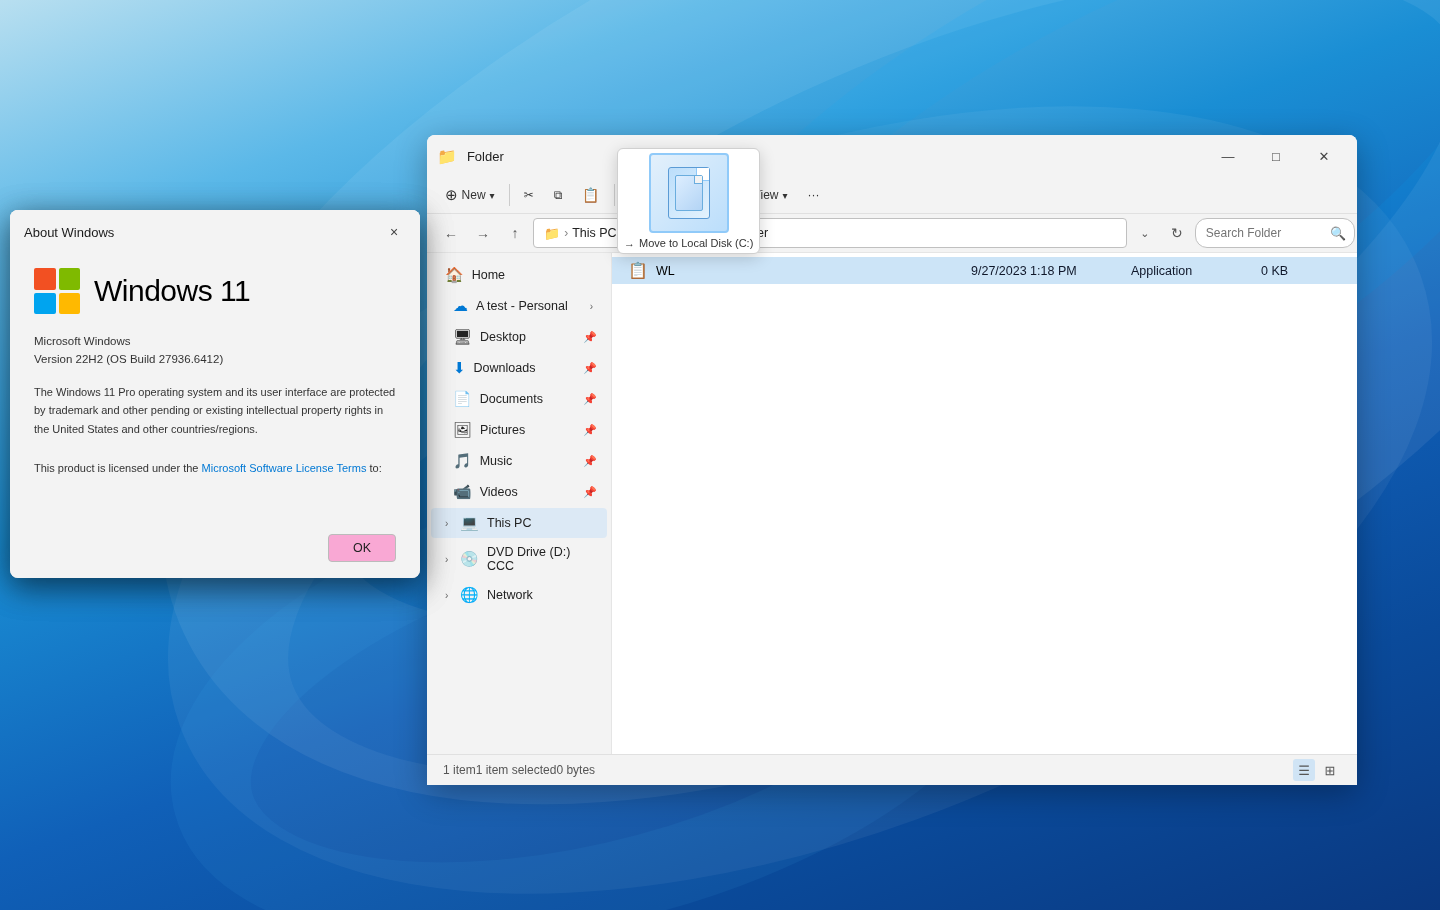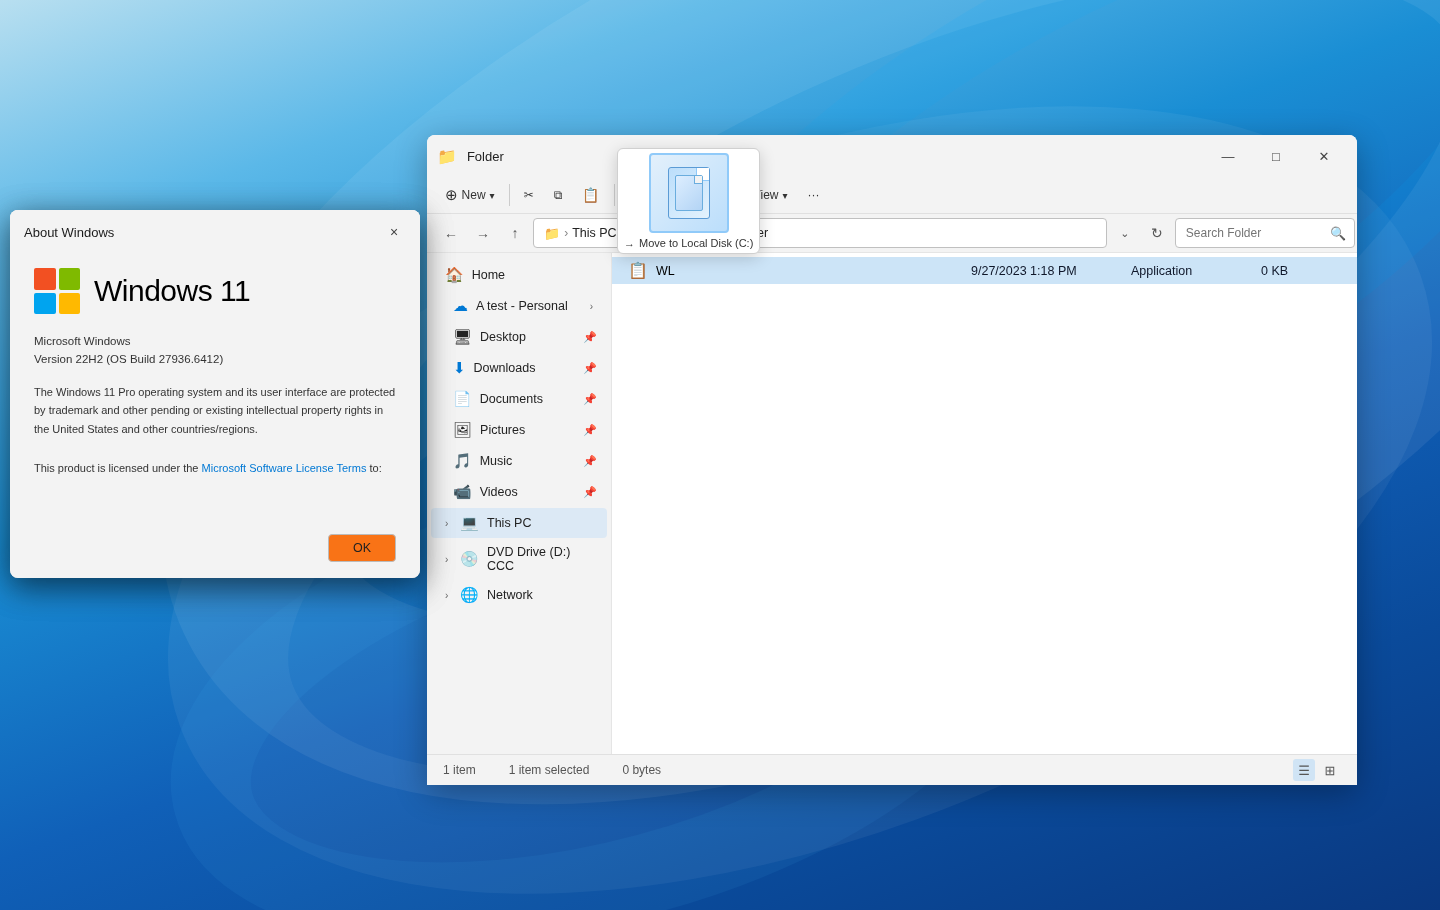--- a/index.html
+++ b/index.html
@@ -80,21 +80,21 @@
       margin-bottom: 36px;
     }
     .about-license a { color: #0078d4; text-decoration: none; }
     .about-dialog-footer {
       display: flex;
       justify-content: flex-end;
       padding: 0 24px 16px 24px;
     }
     .ok-btn {
       padding: 6px 24px;
-      background: #f97316;
+      background: #f9a8d4;
       border: 1px solid #bbb;
       border-radius: 4px;
       font-size: 12.5px;
       cursor: pointer;
       color: #222;
     }
 
     
     .explorer {
       position: absolute;
@@ -207,24 +207,24 @@
     .address-box .breadcrumb-part {
       color: #222;
       font-size: 12.5px;
     }
     .address-box .breadcrumb-sep {
       color: #888;
       font-size: 11px;
       margin: 0 2px;
     }
     .search-box {
-      width: 180px;
+      width: 160px;
       height: 30px;
       border: 1px solid #c0c0c0;
-      border-radius: 4px;
+      border-radius: 12px;
       padding: 0 30px 0 10px;
       font-size: 12px;
       background: #fff;
       color: #a16207;
       outline: none;
     }
     .search-icon-btn {
       margin-left: -28px;
       border: none;
       background: transparent;
@@ -325,21 +325,21 @@
 
     
     .status-bar {
       display: flex;
       align-items: center;
       padding: 4px 16px;
       background: #f3f3f3;
       border-top: 1px solid #e0e0e0;
       font-size: 12px;
       color: #555;
-      gap: 33px;
+      gap: 0;
       min-height: 28px;
     }
     .status-bar .status-right {
       margin-left: auto;
       display: flex;
       gap: 4px;
     }
     .view-icon-btn {
       width: 22px;
       height: 22px;

